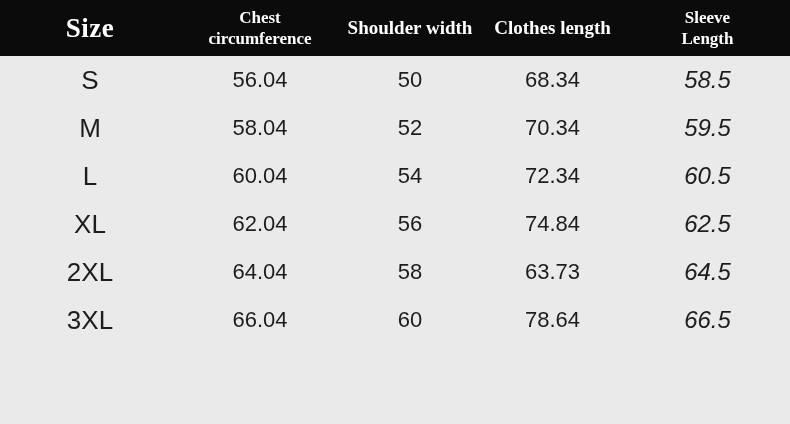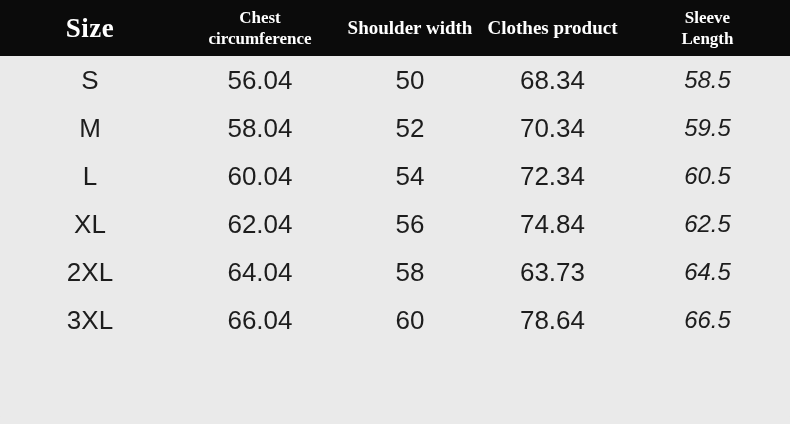--- a/index.html
+++ b/index.html
@@ -55,21 +55,21 @@
   th .hdr-small {
     font-size: 17px;
     line-height: 1.25;
     white-space: pre-line;
     display: inline-block;
   }
   tbody td {
     height: 48px;
     text-align: center;
     vertical-align: middle;
-    font-size: 26px;
+    font-size: 22px;
     color: #1d1d1d;
     padding: 0;
   }
   tbody td.size-cell { font-size: 26px; }
   tbody td.sleeve-cell { font-size: 24px; font-style: italic; }
 
   .footer-note {
     position: absolute;
     left: 55px;
     top: 363px;
@@ -94,21 +94,21 @@
       <col class="c-shoulder">
       <col class="c-clothes">
       <col class="c-sleeve">
     </colgroup>
     <thead>
       <tr>
         <th><span class="hdr-big">Size</span></th>
         <th><span class="hdr-small">Chest
 circumference</span></th>
         <th><span class="hdr-mid">Shoulder width</span></th>
-        <th><span class="hdr-mid">Clothes product</span></th>
+        <th><span class="hdr-mid">Clothes length</span></th>
         <th><span class="hdr-small">Sleeve
 Length</span></th>
       </tr>
     </thead>
     <tbody>
       <tr>
         <td class="size-cell">S</td>
         <td class="chest-cell">56.04</td>
         <td class="shoulder-cell">50</td>
         <td class="clothes-cell">68.34</td>

